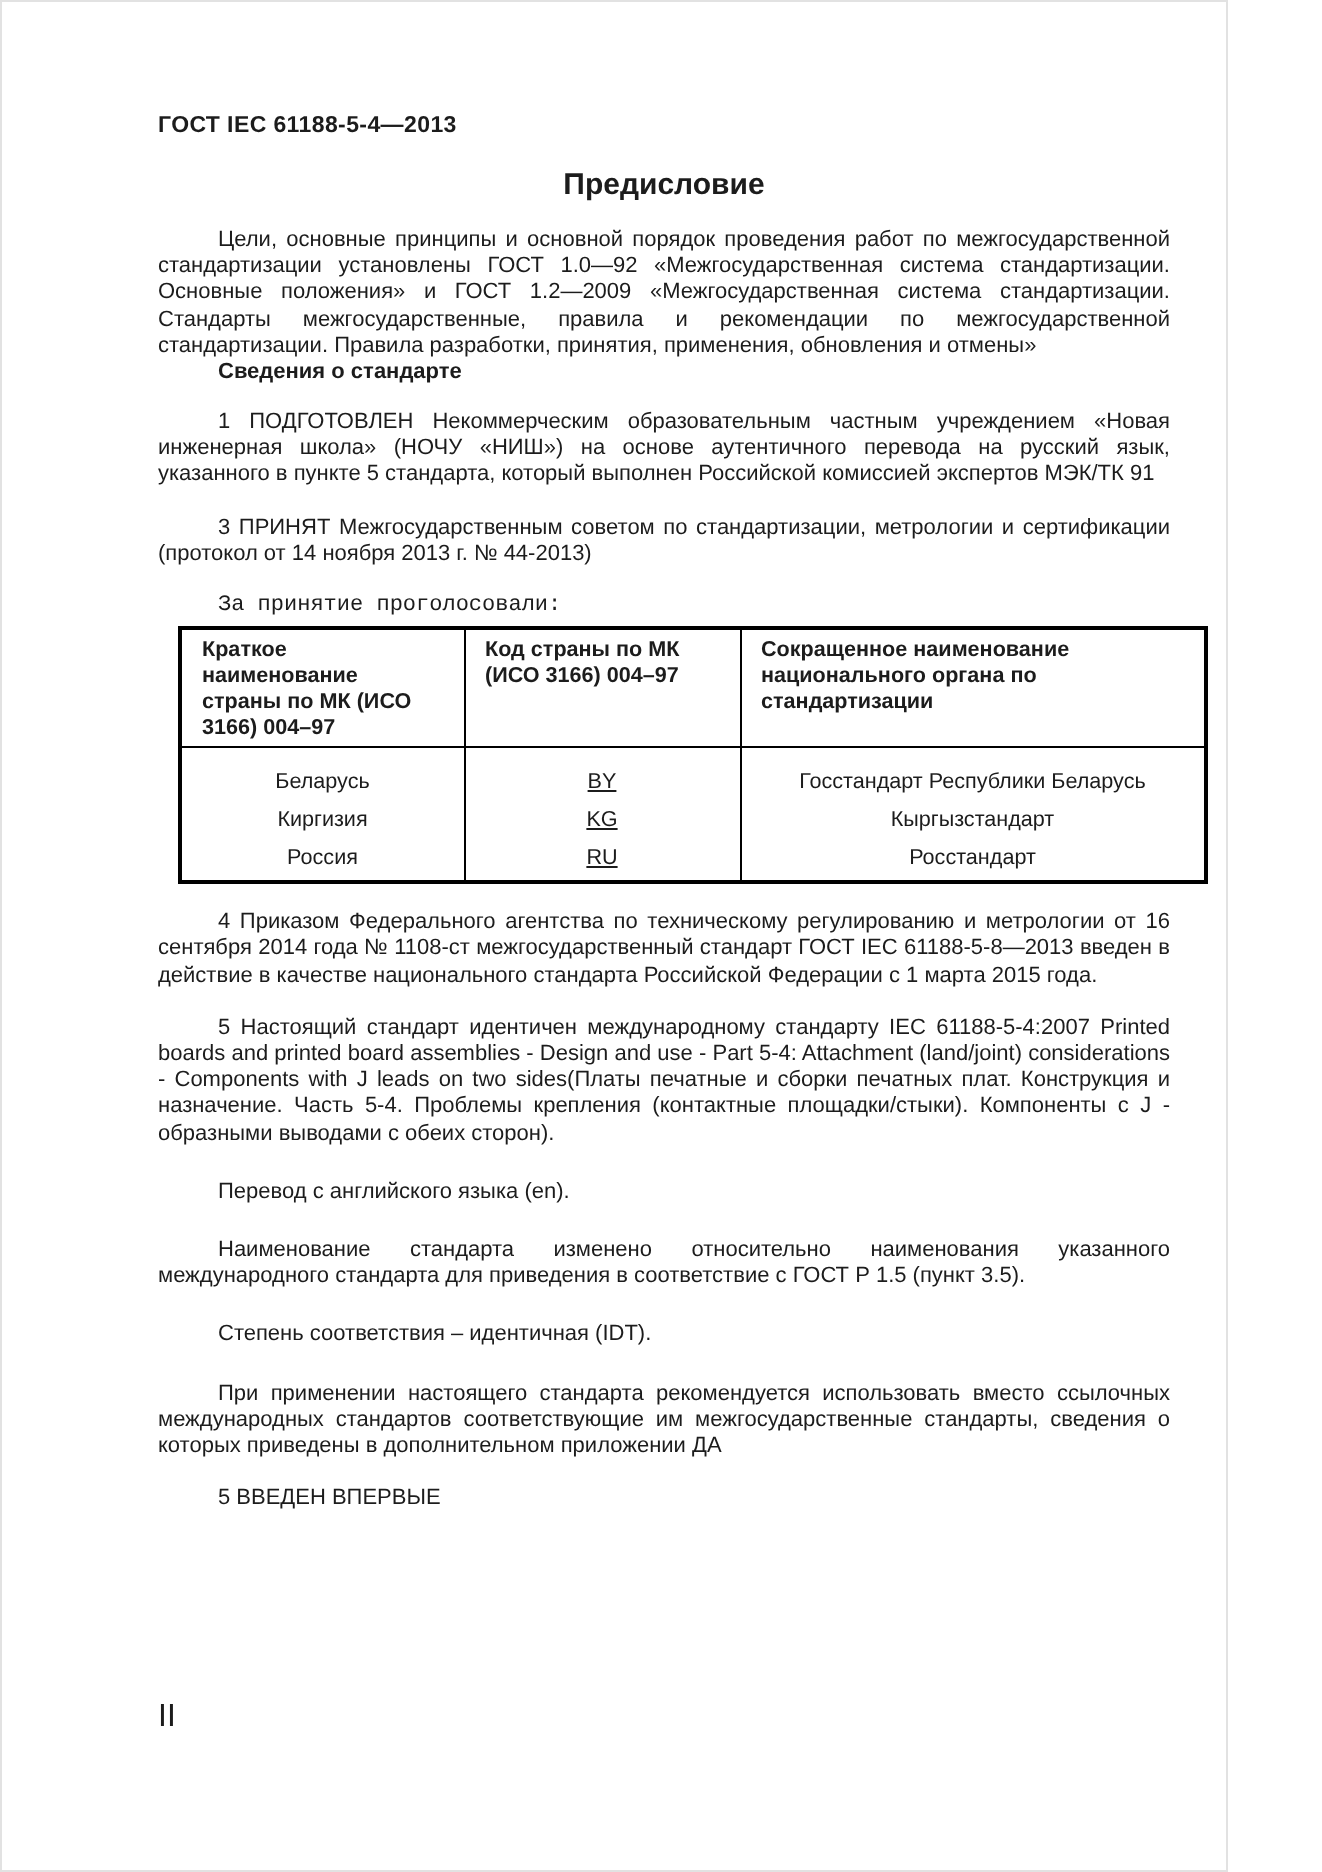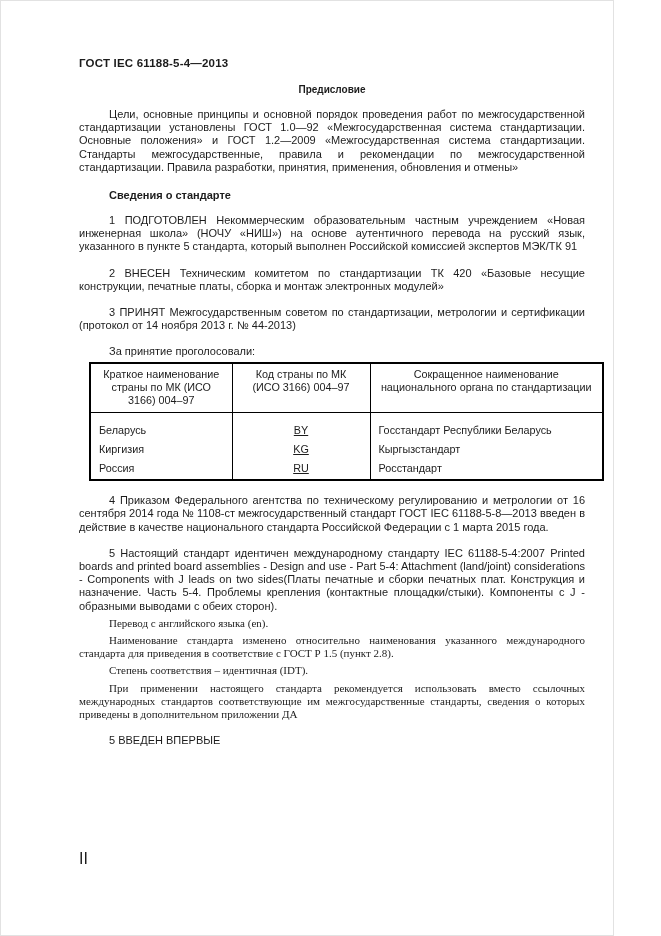--- a/index.html
+++ b/index.html
@@ -20,69 +20,69 @@
     position: absolute;
     left: 78px; top: 56px;
     width: 506px;
   }
   .doc-number {
     font-size: 11.5px;
     font-weight: bold;
     letter-spacing: .2px;
   }
   .page-title {
-    font-size: 10px;
+    font-size: 15px;
     font-weight: bold;
     text-align: center;
     margin-top: 15px;
   }
   p.para {
     font-size: 11px;
     line-height: 13.2px;
     text-align: justify;
     text-indent: 30px;
     margin-top: 13px;
   }
-  p.tight { margin-top: 4px; font-family: Liberation Serif, serif; }
+  p.tight { margin-top: 16px; }
   .section-heading {
     font-size: 11px;
     font-weight: bold;
     text-indent: 30px;
-    margin-top: 15px;
     text-align: left;
   }
-  .vote-caption { margin-top: 13px; }
+  .vote-caption { margin-top: 13px; font-family: Liberation Mono, monospace; }
   table.vote-table {
     border-collapse: collapse;
     table-layout: fixed;
     width: 513px;
     margin: 3px 0 0 10px;
     border: 2px solid #000;
     font-size: 10.8px;
   }
   .vote-table col.c1 { width: 142px; }
   .vote-table col.c2 { width: 138px; }
   .vote-table col.c3 { width: 233px; }
   .vote-table th {
-    font-weight: normal;
-    text-align: center;
+    font-weight: bold;
+    text-align: left;
     vertical-align: top;
     padding: 4px 10px 2px;
     height: 50px;
     line-height: 13px;
     border-left: 1px solid #000;
     border-right: 1px solid #000;
     border-bottom: 1px solid #000;
   }
   .vote-table td {
     vertical-align: top;
     padding: 3px 8px;
     line-height: 13px;
     border-left: 1px solid #000;
     border-right: 1px solid #000;
+    text-align: center;
   }
   .vote-table tr.first td { padding-top: 11px; }
   .vote-table tr.last td { padding-bottom: 4px; }
   .vote-table td.center { text-align: center; text-decoration: underline; }
   .page-number {
     position: absolute;
     left: 78px; top: 849px;
     font-size: 16px;
   }
 </style>
@@ -94,21 +94,20 @@
 
     <div class="doc-number">ГОСТ IEC 61188-5-4—2013</div>
 
     <div class="page-title">Предисловие</div>
 
     <p class="para">Цели, основные принципы и основной порядок проведения работ по межгосударственной стандартизации установлены ГОСТ 1.0—92 «Межгосударственная система стандартизации. Основные положения» и ГОСТ 1.2—2009 «Межгосударственная система стандартизации. Стандарты межгосударственные, правила и рекомендации по межгосударственной стандартизации. Правила разработки, принятия, применения, обновления и отмены»</p>
 
     <div class="section-heading">Сведения о стандарте</div>
 
     <p class="para">1 ПОДГОТОВЛЕН Некоммерческим образовательным частным учреждением «Новая инженерная школа» (НОЧУ «НИШ») на основе аутентичного перевода на русский язык, указанного в пункте 5 стандарта, который выполнен Российской комиссией экспертов МЭК/ТК 91</p>
-    <p class="para">2 ВНЕСЕН Техническим комитетом по стандартизации ТК 420 «Базовые несущие конструкции, печатные платы, сборка и монтаж электронных модулей»</p>
     <p class="para">3 ПРИНЯТ Межгосударственным советом по стандартизации, метрологии и сертификации (протокол от 14 ноября 2013 г. № 44-2013)</p>
 
     <p class="para vote-caption">За принятие проголосовали:</p>
 
     <table class="vote-table">
       <colgroup>
           <col class="c1">
           <col class="c2">
           <col class="c3">
         </colgroup>
@@ -135,21 +134,21 @@
           <td class="center">RU</td>
           <td>Росстандарт</td>
         </tr>
       </tbody>
     </table>
 
     <p class="para">4 Приказом Федерального агентства по техническому регулированию и метрологии от 16 сентября 2014 года № 1108-ст межгосударственный стандарт ГОСТ IEC 61188-5-8—2013 введен в действие в качестве национального стандарта Российской Федерации с 1 марта 2015 года.</p>
 
     <p class="para">5 Настоящий стандарт идентичен международному стандарту IEC 61188-5-4:2007 Printed boards and printed board assemblies - Design and use - Part 5-4: Attachment (land/joint) considerations - Components with J leads on two sides(Платы печатные и сборки печатных плат. Конструкция и назначение. Часть 5-4. Проблемы крепления (контактные площадки/стыки). Компоненты с J - образными выводами с обеих сторон).</p>
     <p class="para tight">Перевод с английского языка (en).</p>
-    <p class="para tight">Наименование стандарта изменено относительно наименования указанного международного стандарта для приведения в соответствие с ГОСТ Р 1.5 (пункт 2.8).</p>
+    <p class="para tight">Наименование стандарта изменено относительно наименования указанного международного стандарта для приведения в соответствие с ГОСТ Р 1.5 (пункт 3.5).</p>
     <p class="para tight">Степень соответствия – идентичная (IDT).</p>
     <p class="para tight">При применении настоящего стандарта рекомендуется использовать вместо ссылочных международных стандартов соответствующие им межгосударственные стандарты, сведения о которых приведены в дополнительном приложении ДА</p>
 
     <p class="para">5 ВВЕДЕН ВПЕРВЫЕ</p>
 
   </div>
 
   <div class="page-number">II</div>
 </div>
 

